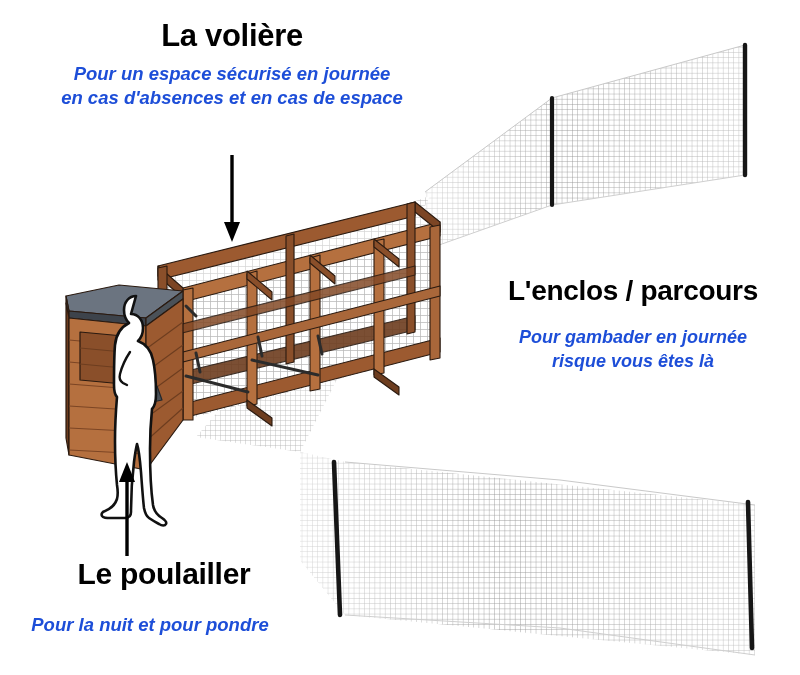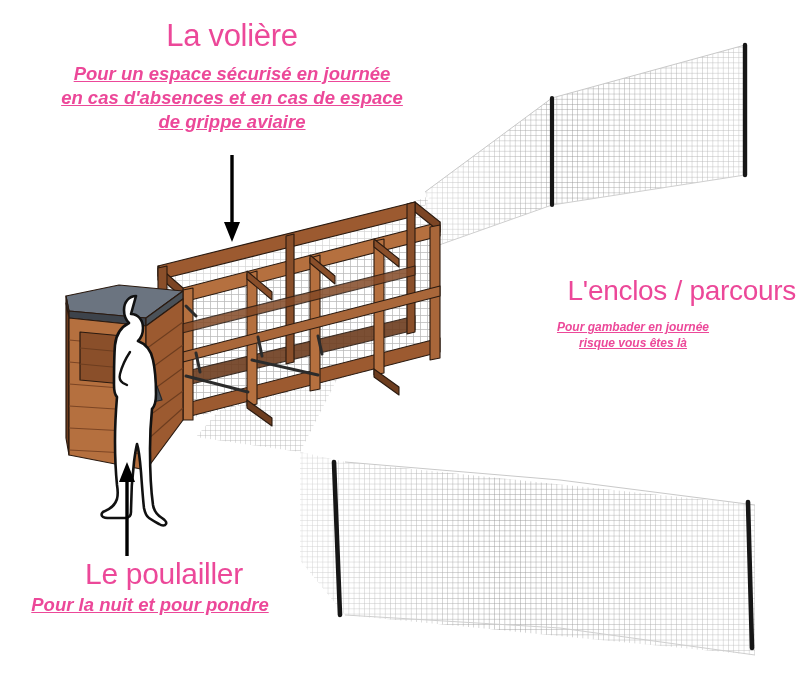--- a/index.html
+++ b/index.html
@@ -3,34 +3,34 @@
 <meta charset="utf-8">
 <style>
   html,body{margin:0;padding:0;background:#fff;}
   body{width:800px;height:675px;position:relative;overflow:hidden;
        font-family:"Liberation Sans","DejaVu Sans",sans-serif;color:#111;}
 
   .stage{position:absolute;inset:0;width:800px;height:675px;}
 
   
   .tblock{position:absolute;text-align:center;}
-  .ttitle{font-weight:normal;color:#ec4899;letter-spacing:-0.3px;line-height:1.05;}
-  .tsub{font-style:italic;font-weight:600;color:#ec4899;line-height:1.30;text-decoration:underline;}
+  .ttitle{font-weight:bold;color:#000000;letter-spacing:-0.3px;line-height:1.05;}
+  .tsub{font-style:italic;font-weight:600;color:#1d4ed8;line-height:1.30;}
 
   #blk-voliere{left:30px;top:20px;width:404px;}
   #blk-voliere .ttitle{font-size:31px;}
   #blk-voliere .tsub{font-size:18.5px;margin-top:9px;}
 
   #blk-enclos{left:470px;top:276px;width:326px;}
-  #blk-enclos .ttitle{font-size:28px;text-align:right;}
-  #blk-enclos .tsub{font-size:12px;margin-top:15px;}
+  #blk-enclos .ttitle{font-size:28px;}
+  #blk-enclos .tsub{font-size:18px;margin-top:21px;}
 
   #blk-poulailler{left:0px;top:558px;width:300px;}
   #blk-poulailler .ttitle{font-size:30px;padding-left:28px;}
-  #blk-poulailler .tsub{font-size:18.5px;margin-top:3px;}
+  #blk-poulailler .tsub{font-size:18.5px;margin-top:23px;}
 
   .svgroot{position:absolute;left:0;top:0;}
 </style>
 </head>
 <body>
 
 <div class="stage">
 
   <svg class="svgroot" width="800" height="675" viewBox="0 0 800 675">
     <defs>
@@ -238,21 +238,20 @@
       <line x1="127" y1="556" x2="127" y2="478" stroke="#000" stroke-width="3.4"></line>
       <path d="M127,462 L119,482 L135,482 Z" fill="#000"></path>
     </g>
   </svg>
 
   <div class="tblock" id="blk-voliere">
     <div class="ttitle">La volière</div>
     <div class="tsub">
       <div>Pour un espace sécurisé en journée</div>
       <div>en cas d'absences et en cas de espace</div>
-      <div>de grippe aviaire</div>
     </div>
   </div>
 
   <div class="tblock" id="blk-enclos">
     <div class="ttitle">L'enclos / parcours</div>
     <div class="tsub">
       <div>Pour gambader en journée</div>
       <div>risque vous êtes là</div>
     </div>
   </div>

